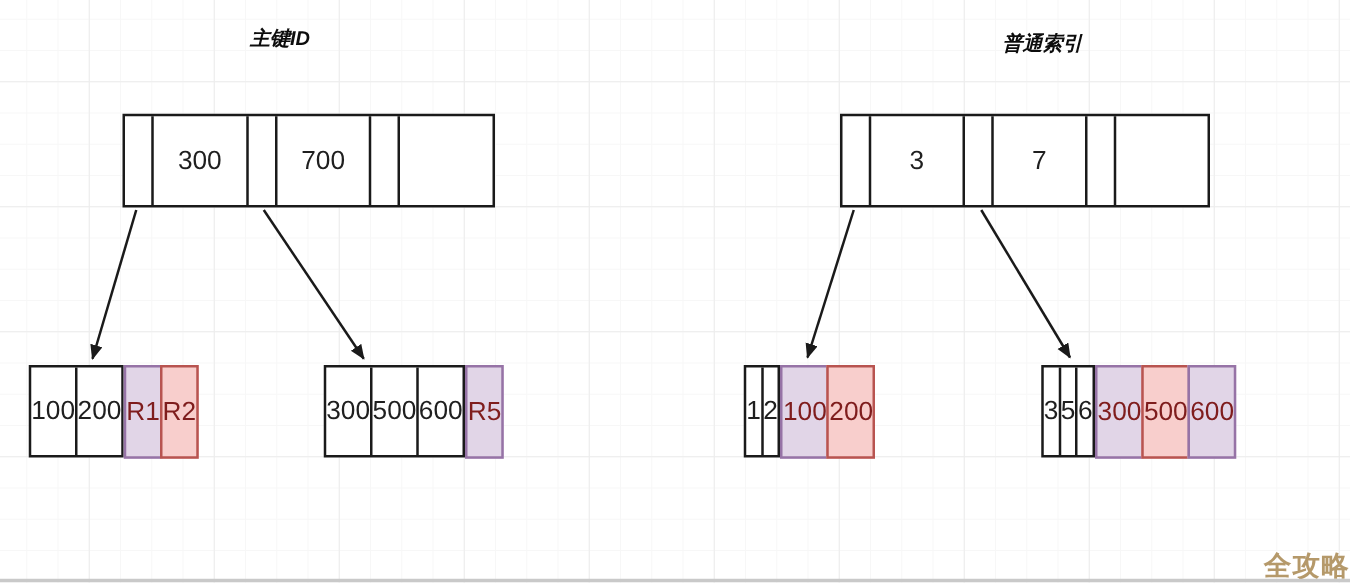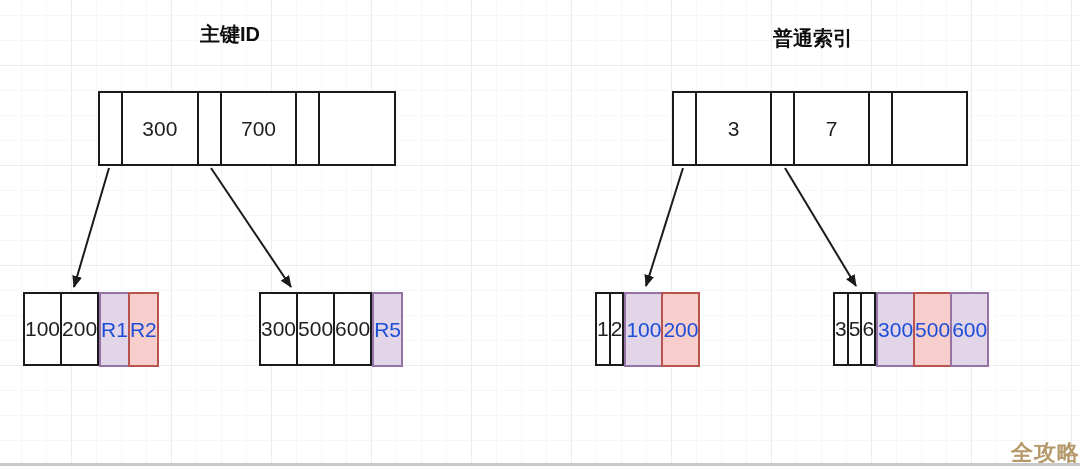--- a/index.html
+++ b/index.html
@@ -9,57 +9,57 @@
     background-color:#ffffff;
     background-image:
       linear-gradient(#ececec 1px, transparent 1px),
       linear-gradient(90deg,#ececec 1px, transparent 1px),
       linear-gradient(#f7f7f7 1px, transparent 1px),
       linear-gradient(90deg,#f7f7f7 1px, transparent 1px);
     background-size:100px 100px,100px 100px,25px 25px,25px 25px;
     background-position:0 65px,71px 0,0 15px,21px 0;
   }
   .title{
-    position:absolute;font-size:20px;font-weight:bold;color:#0d0d0d;white-space:nowrap;
+    position:absolute;font-size:16px;font-weight:bold;color:#0d0d0d;white-space:nowrap;font-style:italic;
   }
   
   .rootnode{
     position:absolute;height:75px;background:#fff;border:2px solid #1a1a1a;
     box-sizing:border-box;display:flex;
   }
   .rcellk{flex:1;display:flex;align-items:center;justify-content:center;
     font-size:21px;color:#1f1f1f;border-left:2px solid #1a1a1a;}
   .rcellp{width:21px;border-left:2px solid #1a1a1a;}
   .rootnode > :first-child{border-left:none;}
   
   .leaf{position:absolute;display:flex;flex-direction:row;}
   .krow{display:flex;height:74px;border:2px solid #1a1a1a;box-sizing:border-box;background:#fff;}
   .kcell{flex:1;display:flex;align-items:center;justify-content:center;
     font-size:21px;color:#1f1f1f;border-left:2px solid #1a1a1a;}
   .krow > :first-child{border-left:none;}
   .rrow{display:flex;height:75px;}
   .reccell{flex:1;display:flex;align-items:center;justify-content:center;
-    font-size:21px;color:#1d4ed8;box-sizing:border-box;}
+    font-size:21px;color:#7f1d1d;box-sizing:border-box;}
   .reccell + .reccell{margin-left:-2px;}
   .rec-purple{background:#E1D5E7;border:2px solid #9673A6;}
   .rec-pink{background:#F8CECC;border:2px solid #B85450;text-align:center;}
   #arrows{position:absolute;left:0;top:0;pointer-events:none;}
   #watermark{
     position:absolute;right:0px;top:438px;font-size:22px;font-weight:bold;
     color:#B5996A;white-space:nowrap;letter-spacing:1px;
   }
   #bottom-edge{position:absolute;left:0;bottom:0;width:100%;height:3px;background:#c9c9c9;}
 </style>
 </head>
 <body>
 
 <div id="canvas">
 
   <div class="title" style="left:200px;top:21px;">主键ID</div>
-  <div class="title" style="left:773px;top:25px;text-align:center;">普通索引</div>
+  <div class="title" style="left:802px;top:25px;text-align:center;">普通索引</div>
 
   <div class="rootnode" style="left:98px;top:91px;width:298px;">
     <div class="rcellp"></div>
     <div class="rcellk">300</div>
     <div class="rcellp"></div>
     <div class="rcellk">700</div>
     <div class="rcellp"></div>
     <div class="rcellk"></div>
   </div>
 

